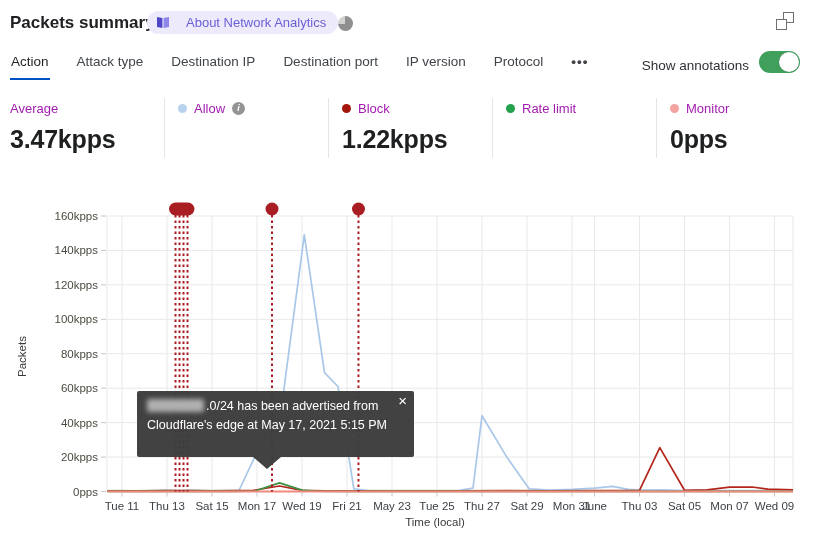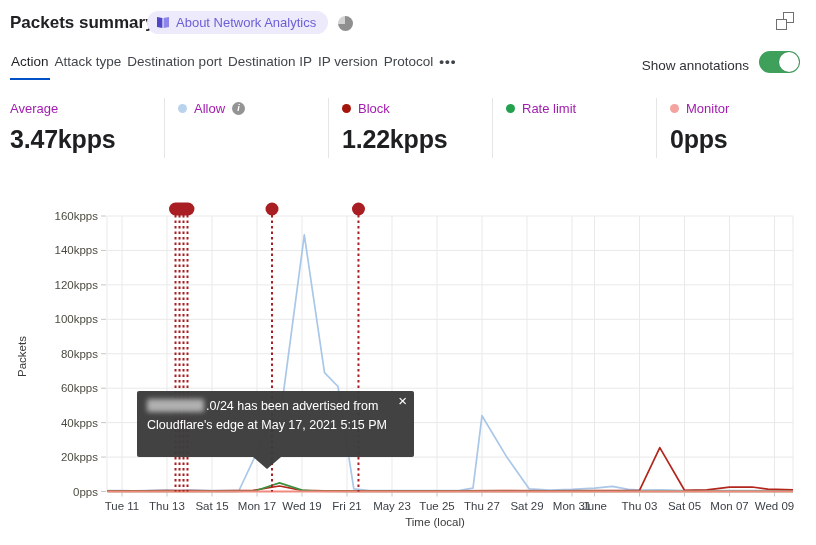--- a/index.html
+++ b/index.html
@@ -4,34 +4,34 @@
 <style>
   * { margin:0; padding:0; box-sizing:border-box; }
   html,body { background:#fff; }
   #app {
     position:relative; width:816px; height:545px; background:#ffffff;
     font-family:"Liberation Sans", sans-serif; overflow:hidden; color:#1f2023;
   }
   
   .page-title { position:absolute; left:10px; top:13px; font-size:17px; font-weight:700; color:#202124; }
   .badge {
-    position:absolute; left:147px; top:11px; height:23px; display:flex; align-items:center; gap:6px;
+    position:absolute; left:147px; top:11px; height:23px; display:flex; align-items:center; gap:16px;
     padding:0 12px 0 9px; border-radius:12px; background:#eceafb; color:#6b5fd6; font-size:13px; cursor:pointer;
   }
   .badge svg { display:block; }
   .pie-icon {
     position:absolute; left:338px; top:16px; width:15px; height:15px; border-radius:50%;
     background:conic-gradient(#8f8f8f 0 75%, #d2d2d2 75% 100%); cursor:pointer;
   }
   .copy-icon { position:absolute; left:776px; top:12px; width:18px; height:18px; cursor:pointer; }
   .copy-icon .sq { position:absolute; width:11px; height:11px; border:1.6px solid #6f6f6f; background:transparent; }
   .copy-icon .sq.back { right:0; top:0; }
   .copy-icon .sq.front { left:0; bottom:0; background:#fff; }
   
-  .tabs { position:absolute; left:10px; top:52px; display:flex; gap:4px; align-items:flex-start; }
+  .tabs { position:absolute; left:10px; top:52px; display:flex; gap:26px; align-items:flex-start; }
   .tab {
     background:none; border:none; font-family:inherit; font-size:13.5px; color:#41454a;
     padding:2px 1px 9px 1px; cursor:pointer; border-bottom:2px solid transparent;
   }
   .tab.active { color:#1f2023; border-bottom:2px solid #0051c3; }
   .tab.more { letter-spacing:1px; color:#41454a; font-weight:700; }
   .annot-toggle { position:absolute; right:16px; top:51px; display:flex; align-items:flex-end; gap:10px; }
   .annot-toggle .lbl { font-size:13.5px; color:#2f3136; }
   .switch { position:relative; width:41px; height:22px; border-radius:11px; background:#3fa05c; cursor:pointer; }
   .switch .knob { position:absolute; right:1px; top:1px; width:20px; height:20px; border-radius:50%; background:#fff; box-shadow:0 0 1px rgba(0,0,0,.4); }
@@ -87,22 +87,22 @@
   </div>
   <div class="pie-icon"></div>
   <div class="copy-icon">
     <span class="sq back"></span>
     <span class="sq front"></span>
   </div>
 
   <div class="tabs">
     <button class="tab active">Action</button>
     <button class="tab">Attack type</button>
+    <button class="tab">Destination IP</button>
     <button class="tab">Destination port</button>
-    <button class="tab">Destination IP</button>
     <button class="tab">IP version</button>
     <button class="tab">Protocol</button>
     <button class="tab more">•••</button>
   </div>
 
   <div class="annot-toggle">
     <span class="lbl">Show annotations</span>
     <span class="switch" style="background: rgb(63, 160, 92);">
       <span class="knob"></span>
     </span>

